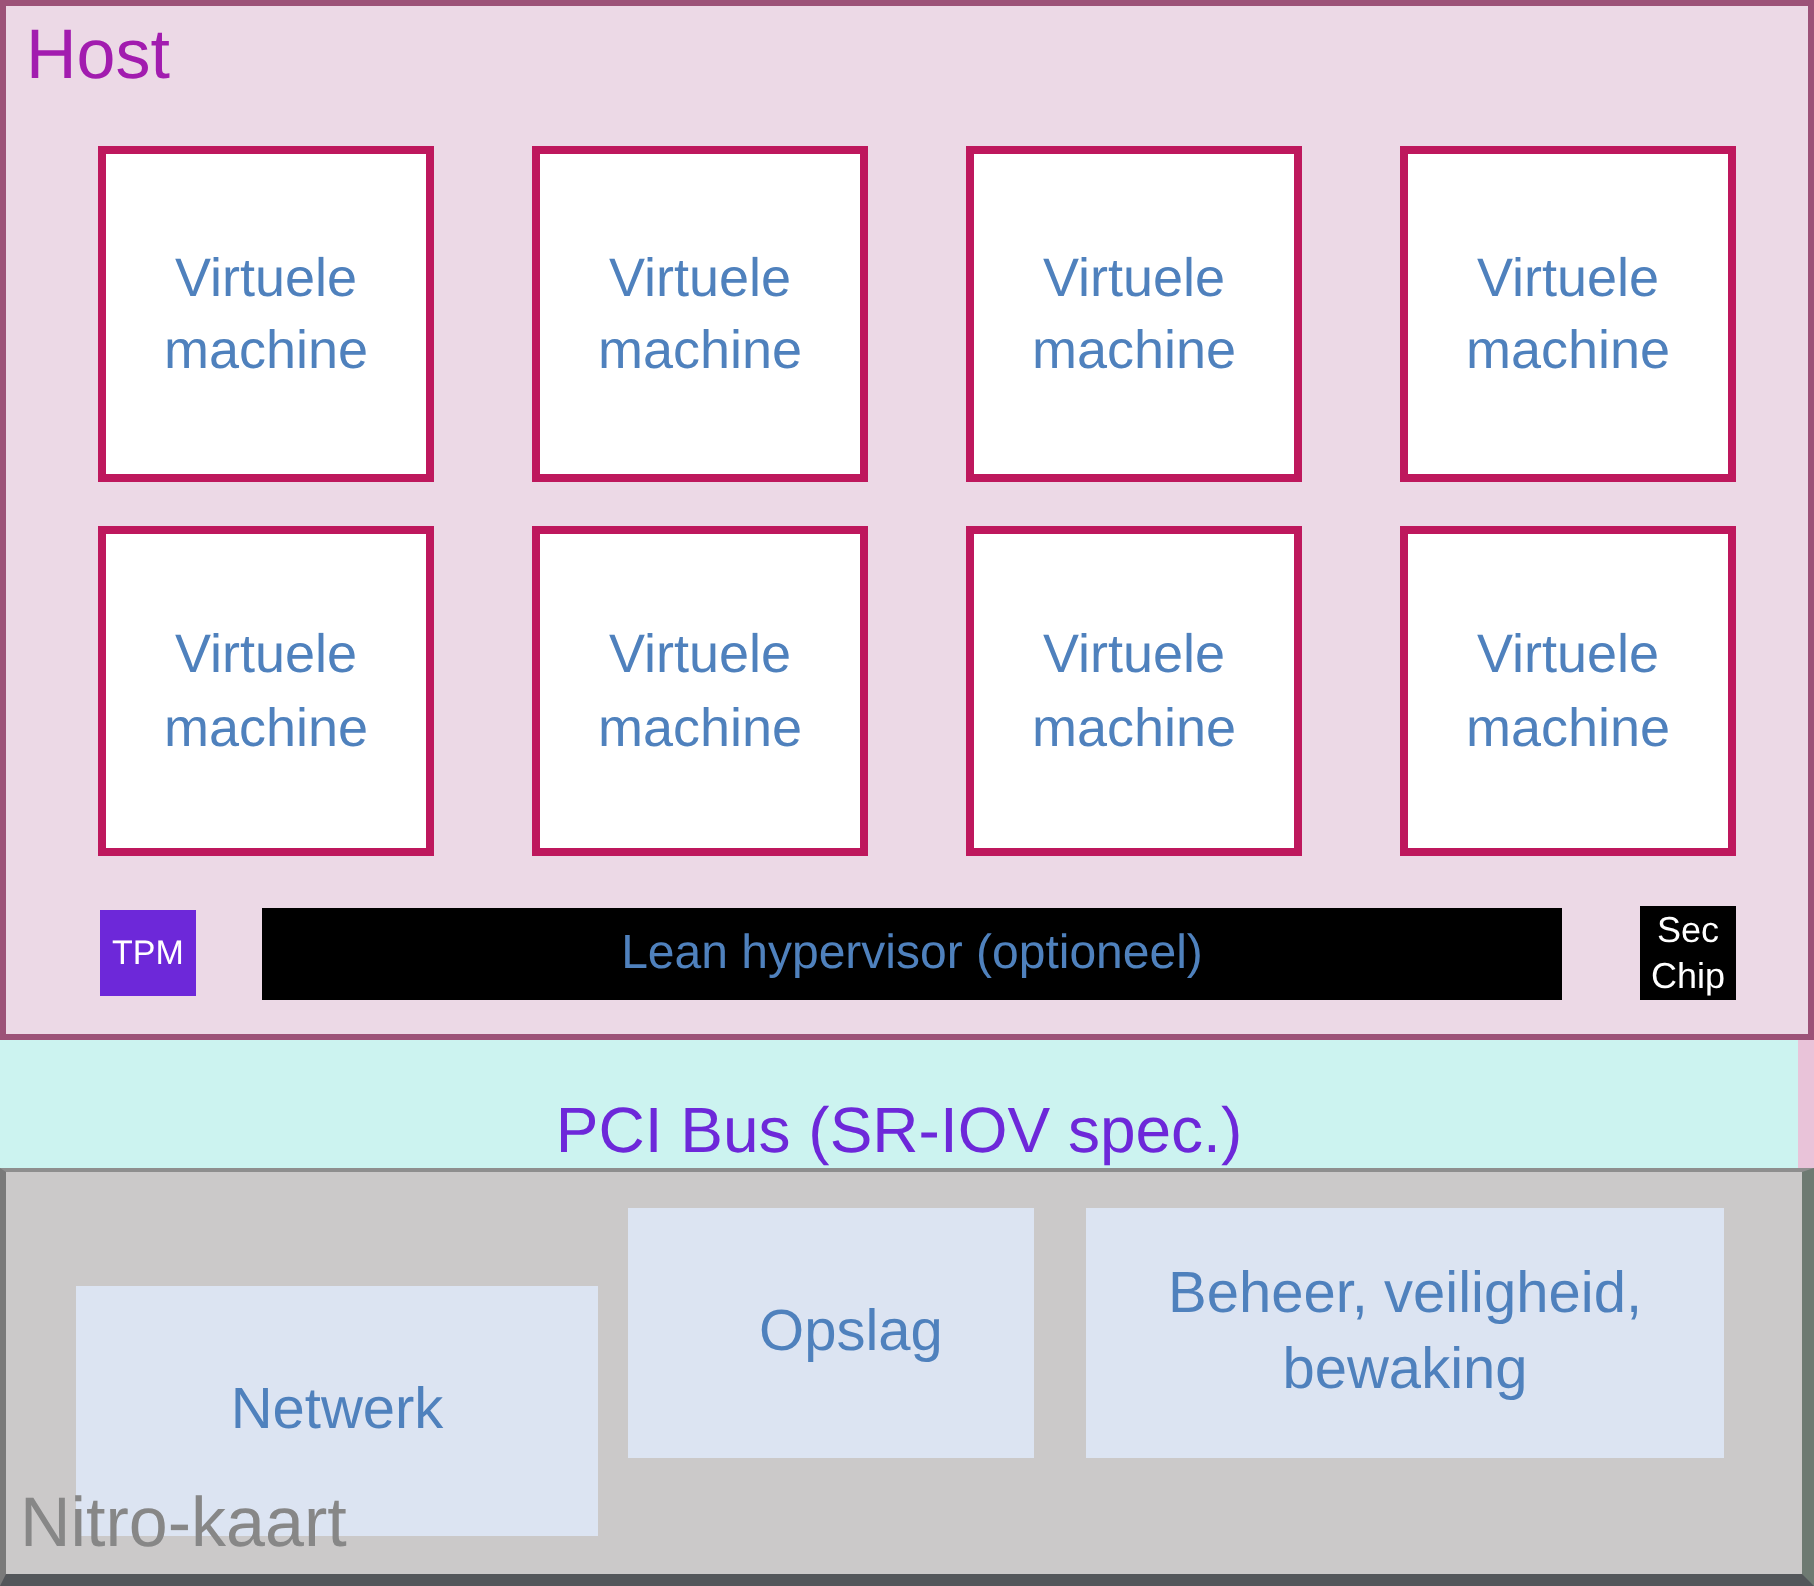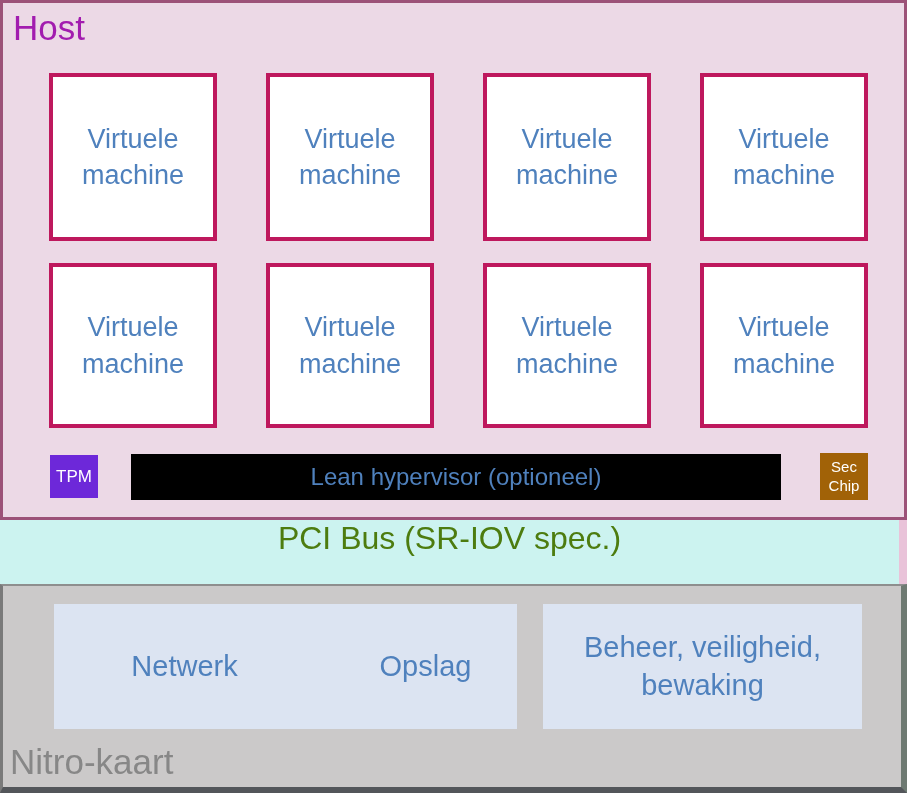--- a/index.html
+++ b/index.html
@@ -31,47 +31,47 @@
     background:#6d28d9;color:#ffffff;font-size:17px;
     display:flex;align-items:center;justify-content:center;
   }
   .hypervisor{
     position:absolute;left:128px;top:451px;width:650px;height:46px;
     background:#000000;color:#4f81bd;font-size:24px;
     display:flex;align-items:center;justify-content:center;
   }
   .secchip{
     position:absolute;left:817px;top:450px;width:48px;height:47px;
-    background:#a16207;color:#ffffff;font-size:15px;line-height:1.25;
+    background:#000000;color:#ffffff;font-size:18px;line-height:1.25;
     display:flex;flex-direction:column;align-items:center;justify-content:center;text-align:center;
   }
   
   .pci{
     position:absolute;left:0;top:520px;width:907px;height:64px;
     background:#ccf3f0;box-sizing:border-box;
     border-right:8px solid #e9c3d9;
-    display:flex;align-items:flex-start;justify-content:center;
-    color:#4d7c0f;font-size:32px;
+    display:flex;align-items:flex-end;justify-content:center;
+    color:#6d28d9;font-size:32px;
   }
   
   .nitro{
     position:absolute;left:0;top:584px;width:907px;height:209px;
     background:#cbc9c9;box-sizing:border-box;
     border-top:2px solid #8e8e8e;
     border-left:3px solid #7a7a7a;
     border-right:6px solid #6e7a72;
     border-bottom:6px solid #53565a;
   }
   .module{
     position:absolute;top:18px;height:125px;
     background:#dce4f2;color:#4f81bd;font-size:29px;line-height:1.3;
     display:flex;align-items:center;justify-content:center;text-align:center;
     box-sizing:border-box;
   }
-  .mod-netwerk{left:51px;width:261px;}
+  .mod-netwerk{left:35px;width:261px;margin-top:39px;}
   .mod-opslag{left:311px;width:203px;padding-left:20px;}
   .mod-beheer{left:540px;width:319px;}
   .mod-beheer .mod-text{display:block;width:260px;}
   .nitro-label{
     position:absolute;left:7px;bottom:6px;
     font-size:35px;color:#878787;line-height:1.1;
   }
 </style>
 </head>
 <body>

